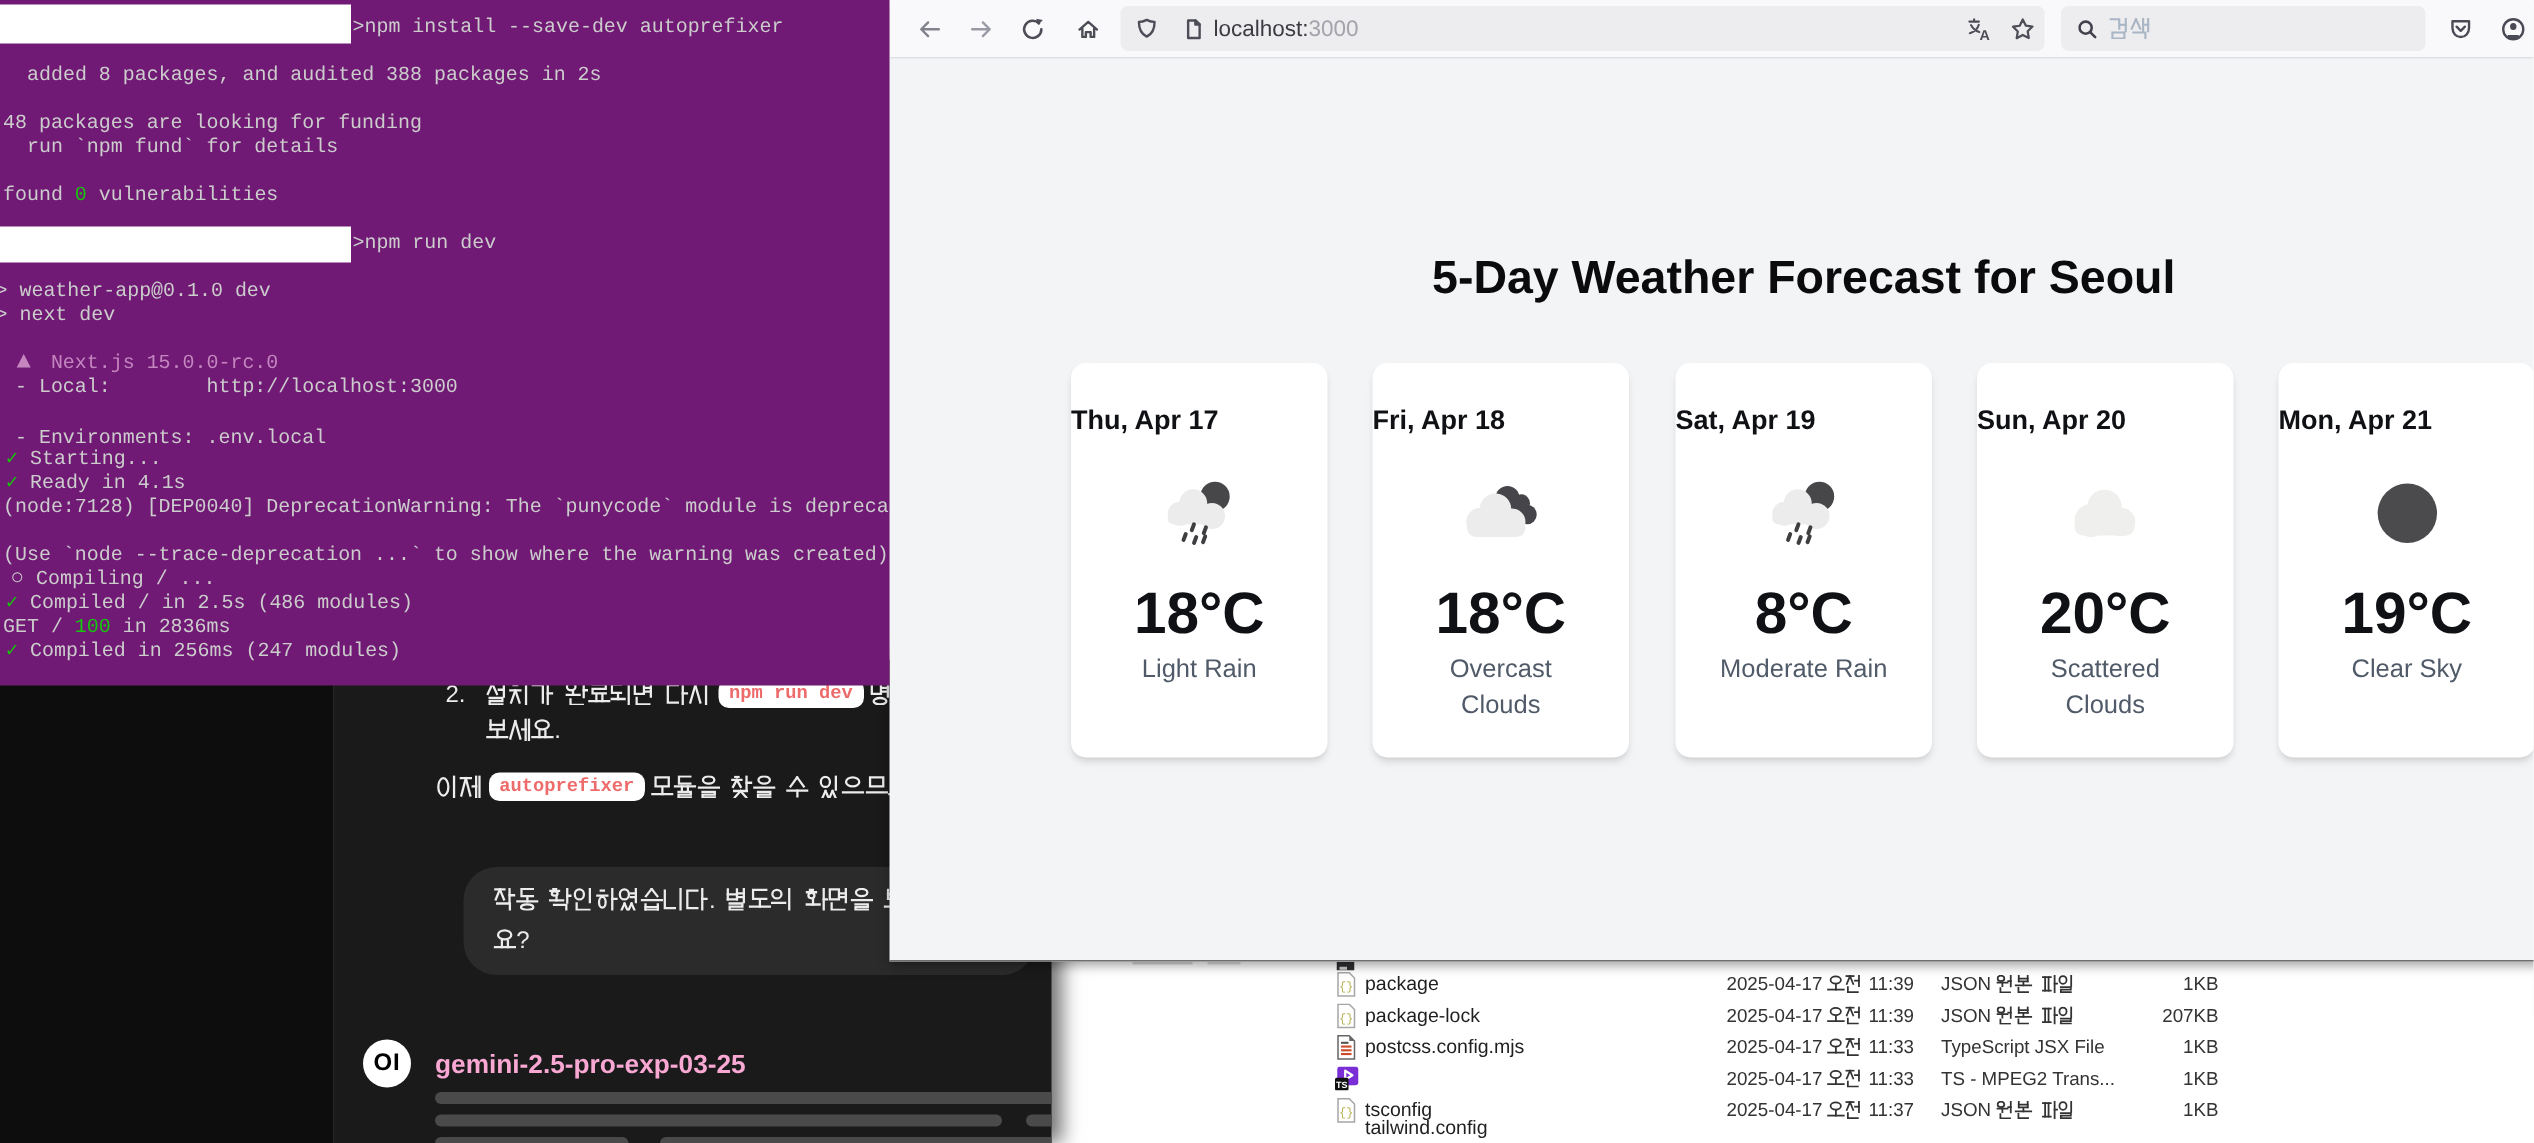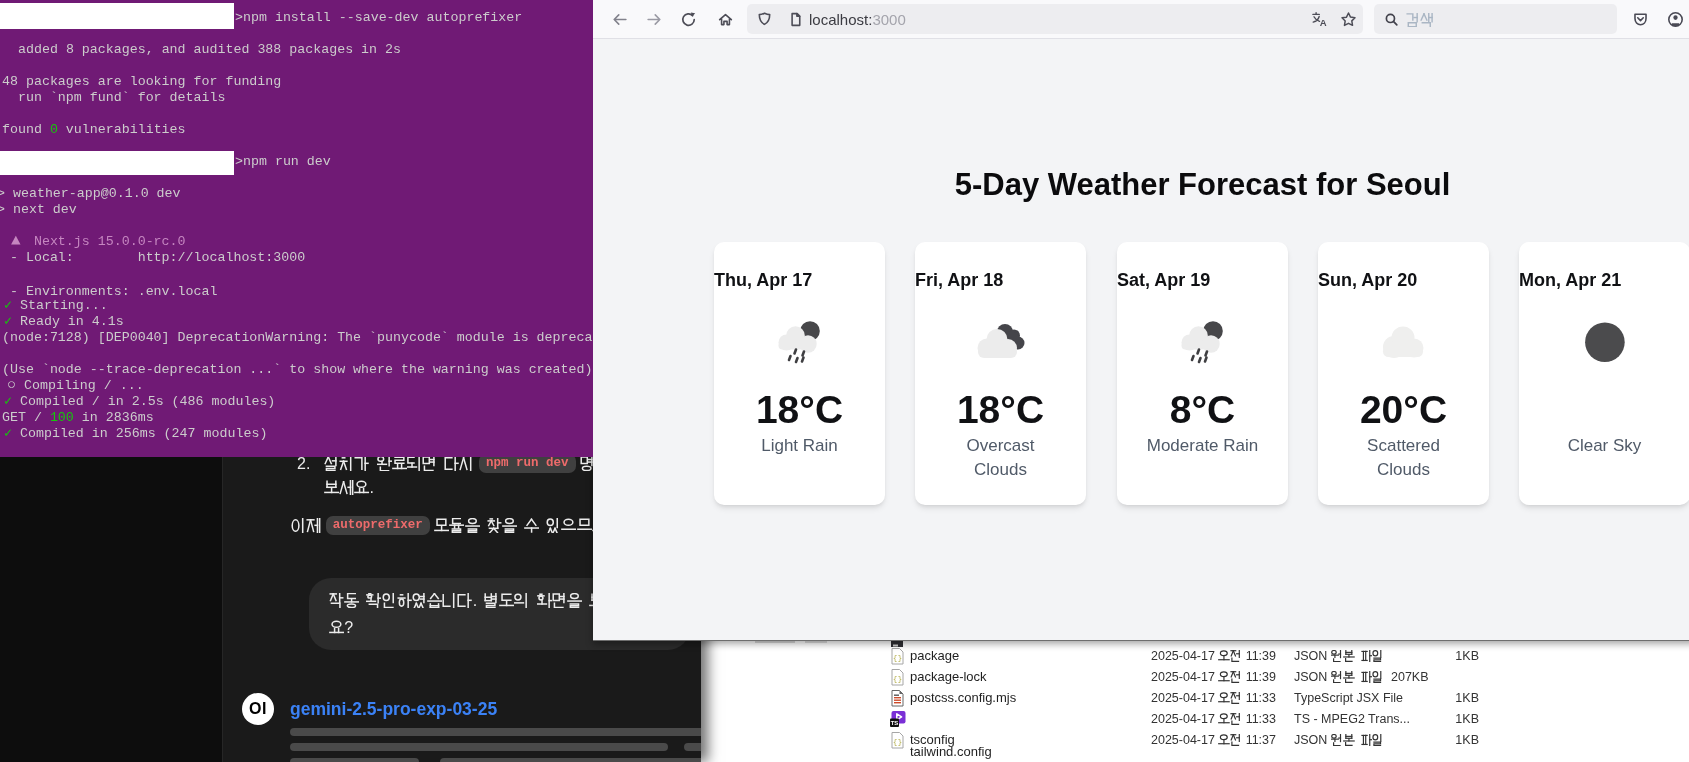--- a/index.html
+++ b/index.html
@@ -10,21 +10,21 @@
   
   #term{left:0;top:0;width:593px;height:457px;background:#701a75;z-index:40;overflow:hidden;}
   .tl{position:absolute;white-space:pre;font-family:"Liberation Mono",monospace;font-size:13.3px;line-height:16px;color:#cccccc;}
   .tg{color:#16c60c;}
   .tm{color:#c586c0;}
   .tbox{position:absolute;background:#ffffff;left:0;width:234px;height:26px;}
   
   #chat{left:0;top:440px;width:701px;height:322px;background:#1a1a1a;z-index:20;overflow:hidden;box-shadow:7px 0 12px rgba(0,0,0,0.55);}
   #chatside{left:0;top:0;width:222px;height:322px;background:#0d0d0d;border-right:1px solid #262626;}
   .cline{position:absolute;white-space:pre;font-size:16px;color:#ececec;line-height:27px;}
-  .pill{display:inline-block;background:#404040;color:#ee6b6b;font-family:"Liberation Mono",monospace;font-weight:bold;font-size:12.5px;border-radius:7px;padding:0 7px;line-height:19px;vertical-align:3px;}
+  .pill{display:inline-block;background:#ffffff;color:#ee6b6b;font-family:"Liberation Mono",monospace;font-weight:bold;font-size:12.5px;border-radius:7px;padding:0 7px;line-height:19px;vertical-align:3px;}
   #bubble{left:309px;top:138px;width:381px;height:72px;background:#2b2b2b;border-radius:22px;}
   .sk{position:absolute;background:#4a4a4a;border-radius:99px;height:8px;}
   
   #explorer{left:701px;top:600px;width:988px;height:162px;background:#ffffff;z-index:10;}
   .erow{position:absolute;font-size:13px;color:#1f1f1f;white-space:pre;}
   .ecol{position:absolute;font-size:12.5px;color:#333333;white-space:pre;}
   
   #browser{left:593px;top:0;width:1102px;height:640px;background:#f3f4f6;z-index:30;overflow:hidden;box-shadow:0 3px 7px rgba(0,0,0,0.35);border-bottom:1px solid #6e6e6e;}
   #toolbar{left:0;top:0;width:1102px;height:38px;background:#f9f9fb;border-bottom:1px solid #e0e0e6;}
   .bar{position:absolute;top:4px;height:30px;background:#ededf0;border-radius:5px;}
@@ -129,21 +129,21 @@
             <path d="M8 88h44"></path>
             <path d="M20.32 12v76"></path>
             <path d="M39.68 12v76"></path>
             <path d="M73.6 4v92"></path>
             <path d="M73.6 48.16h18.700000000000003"></path>
           </svg><svg style="width:0.95em;height:0.95em;vertical-align:-0.12em" viewBox="0 0 100 100" fill="none" stroke="currentColor" stroke-width="10" stroke-linecap="square">
             <path d="M74 4v58"></path>
             <path d="M16 68h56v14h-56v14h56"></path>
             <ellipse cx="28" cy="28" rx="20" ry="22"></ellipse>
           </svg></i></div>
-  <div class="ecol" style="left:690px;top:70px;width:88px;text-align:left;">207KB</div>
+  <div class="ecol" style="left:690px;top:70px;width:88px;text-align:right;">207KB</div>
 
   <svg class="abs" style="left:190px;top:90px;" width="13" height="17" viewBox="0 0 13 17">
         <path d="M1 .5h7.5L12 4v12H1z" fill="#fff" stroke="#666"></path>
         <path d="M8.5 .5V4H12z" fill="#666"></path>
         <rect x="3" y="4.5" width="5" height="1.4" fill="#555"></rect>
         <rect x="3" y="7" width="7" height="1.4" fill="#cc4b2a"></rect>
         <rect x="3" y="9.5" width="7" height="1.4" fill="#cc4b2a"></rect>
         <rect x="3" y="12" width="7" height="1.4" fill="#cc4b2a"></rect>
       </svg>
   <div class="erow" style="left:209px;top:90px;">postcss.config.mjs</div>
@@ -545,21 +545,21 @@
               <path d="M73.6 48.16h18.700000000000003"></path>
             </svg></i></div>
     <div class="cline" style="left:20px;top:36px;"><i class="kr"><svg style="width:0.95em;height:0.95em;vertical-align:-0.12em" viewBox="0 0 100 100" fill="none" stroke="currentColor" stroke-width="10" stroke-linecap="square">
               <path d="M6 81.92h88"></path>
               <path d="M36.8 56v25.919999999999998"></path>
               <path d="M63.2 56v25.919999999999998"></path>
               <ellipse cx="49" cy="28" rx="29" ry="20"></ellipse>
             </svg></i>?</div>
   </div>
   <div class="abs" style="left:242px;top:253px;width:32px;height:32px;border-radius:50%;background:#ffffff;color:#000;font-weight:bold;font-size:16px;text-align:center;line-height:32px;letter-spacing:0.5px;">OI</div>
-  <div class="abs" style="left:290px;top:258px;font-weight:bold;font-size:17.5px;color:#3b82f6;line-height:22px;">gemini-2.5-pro-exp-03-25</div>
+  <div class="abs" style="left:290px;top:258px;font-weight:bold;font-size:17.5px;color:#f9a8d4;line-height:22px;">gemini-2.5-pro-exp-03-25</div>
   <div class="sk" style="left:290px;top:288px;width:412px;border-radius:99px 0 0 99px;"></div>
   <div class="sk" style="left:290px;top:303px;width:378px;"></div>
   <div class="sk" style="left:684px;top:303px;width:18px;border-radius:99px 0 0 99px;"></div>
   <div class="sk" style="left:290px;top:318px;width:129px;"></div>
   <div class="sk" style="left:440px;top:318px;width:262px;border-radius:99px 0 0 99px;"></div>
 </div>
 
 <div id="browser" class="abs">
   <div id="toolbar" class="abs">
     <svg class="abs" style="left:18px;top:11px;" width="17" height="17" viewBox="0 0 16 16" fill="none" stroke="#82828c" stroke-width="1.5" stroke-linecap="round" stroke-linejoin="round">
@@ -692,20 +692,21 @@
           </g>
         </svg>
     <div class="ctmp">20°C</div>
     <div class="cdsc">Scattered<br>Clouds</div>
   </div>
   <div class="card" style="left:926px;">
     <div class="cday">Mon, Apr 21</div>
     <svg class="cico" viewBox="0 0 50 50">
           <circle cx="25.9" cy="24.2" r="19.8" fill="#4b4b4d"></circle>
         </svg>
+    <div class="ctmp">19°C</div>
     <div class="cdsc">Clear Sky</div>
   </div>
 </div>
 
 <div id="term" class="abs">
   <div class="tbox" style="top:3px;"></div>
   <div class="tl" style="left:235px;top:10px;">&gt;npm install --save-dev autoprefixer</div>
   <div class="tl" style="left:2px;top:42px;margin-left:16px;">added 8 packages, and audited 388 packages in 2s</div>
   <div class="tl" style="left:2px;top:74px;">48 packages are looking for funding</div>
   <div class="tl" style="left:2px;top:90px;">  run `npm fund` for details</div>

